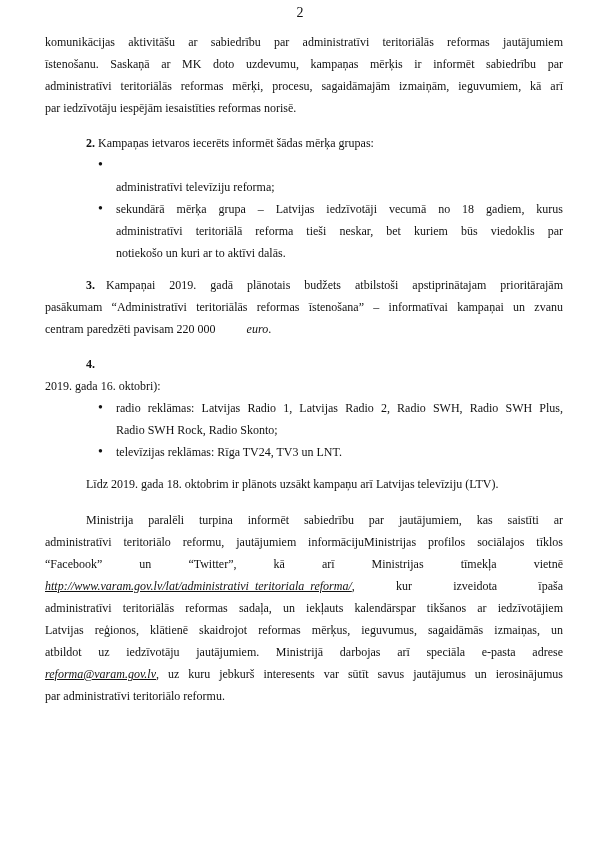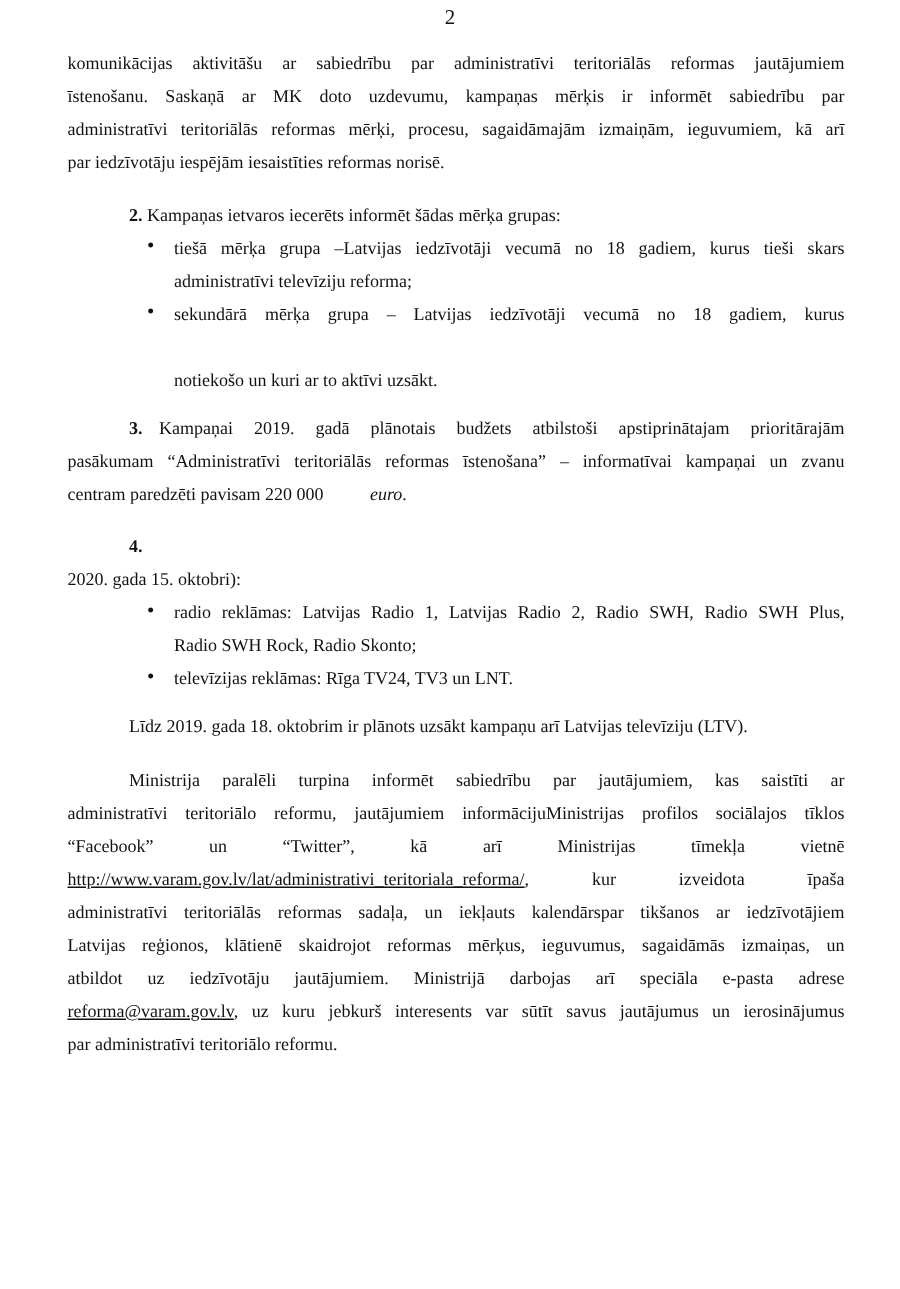--- a/index.html
+++ b/index.html
@@ -5,57 +5,57 @@
   html, body { margin:0; padding:0; background:#ffffff; }
   body { width:600px; height:859px; overflow:hidden; position:relative;
          font-family:"Liberation Serif", "DejaVu Serif", serif; color:#111; }
   .page { position:absolute; left:0; top:0; width:600px; height:859px; background:#fff; }
   .pnum { position:absolute; top:5px; left:0; width:600px; text-align:center; font-size:14px; }
   .line { position:absolute; font-size:12px; line-height:20px; height:20px; white-space:nowrap;
           text-align:justify; text-align-last:justify; overflow:visible; }
   .line.last { text-align-last:left;font-family:Liberation Serif, serif; }
   .b { font-weight:bold; }
   .i { font-style:italic;margin-left:28px; }
-  .link { text-decoration:underline; }
+  .link { text-decoration:underline;font-style:italic; }
   .bullet { position:absolute; font-size:14px; line-height:20px; }
 </style>
 </head>
 <body>
 
 <div class="page">
   <div class="pnum">2</div>
 
   <div class="line" style="left:45px;top:32px;width:518px">komunikācijas aktivitāšu ar sabiedrību par administratīvi teritoriālās reformas jautājumiem</div>
   <div class="line" style="left:45px;top:54px;width:518px">īstenošanu. Saskaņā ar MK doto uzdevumu, kampaņas mērķis ir informēt sabiedrību par</div>
   <div class="line" style="left:45px;top:76px;width:518px">administratīvi teritoriālās reformas mērķi, procesu, sagaidāmajām izmaiņām, ieguvumiem, kā arī</div>
   <div class="line last" style="left:45px;top:98px;width:518px">par iedzīvotāju iespējām iesaistīties reformas norisē.</div>
 
   <div class="line last" style="left:86px;top:133px;width:480px">
     <span class="b">2.</span>
     <span>Kampaņas ietvaros iecerēts informēt šādas mērķa grupas:</span>
   </div>
   <span class="bullet" style="left:98px;top:155px">•</span>
-  <div class="line" style="left:116px;top:155px;width:447px">tiešā mērķa grupa –Latvijas iedzīvotāji vecumā no 18 gadiem, kurus tieši skars</div>
   <div class="line last" style="left:116px;top:177px;width:447px">administratīvi televīziju reforma;</div>
   <span class="bullet" style="left:98px;top:199px">•</span>
   <div class="line" style="left:116px;top:199px;width:447px">sekundārā mērķa grupa – Latvijas iedzīvotāji vecumā no 18 gadiem, kurus</div>
-  <div class="line last" style="left:116px;top:243px;width:447px">notiekošo un kuri ar to aktīvi uzsākt.</div>
+  <div class="line" style="left:116px;top:221px;width:447px">administratīvi teritoriālā reforma tieši neskar, bet kuriem būs viedoklis par</div>
+  <div class="line last" style="left:116px;top:243px;width:447px">notiekošo un kuri ar to aktīvi dalās.</div>
 
   <span class="b line last" style="left:86px;top:275px;width:20px">3.</span>
   <div class="line" style="left:106px;top:275px;width:457px">Kampaņai 2019. gadā plānotais budžets atbilstoši apstiprinātajam prioritārajām</div>
   <div class="line" style="left:45px;top:297px;width:518px">pasākumam “Administratīvi teritoriālās reformas īstenošana” – informatīvai kampaņai un zvanu</div>
   <div class="line last" style="left:45px;top:319px;width:518px">
     <span>centram paredzēti pavisam 220 000</span>
     <span class="i">euro</span><span>.</span>
   </div>
 
   <span class="b line last" style="left:86px;top:354px;width:20px">4.</span>
   <div class="line last" style="left:45px;top:336px;width:518px;top:338px"></div>
 
-  <div class="line last" style="left:45px;top:339px;width:518px;top:376px">2020. gada 15. oktobri):</div>
+  <div class="line last" style="left:45px;top:339px;width:518px;top:376px">2019. gada 16. oktobri):</div>
   <span class="bullet" style="left:98px;top:398px">•</span>
   <div class="line" style="left:116px;top:398px;width:447px">radio reklāmas: Latvijas Radio 1, Latvijas Radio 2, Radio SWH, Radio SWH Plus,</div>
   <div class="line last" style="left:116px;top:420px;width:447px">Radio SWH Rock, Radio Skonto;</div>
   <span class="bullet" style="left:98px;top:442px">•</span>
   <div class="line last" style="left:116px;top:442px;width:447px">televīzijas reklāmas: Rīga TV24, TV3 un LNT.</div>
   <div class="line last" style="left:86px;top:474px;width:480px">Līdz 2019. gada 18. oktobrim ir plānots uzsākt kampaņu arī Latvijas televīziju (LTV).</div>
 
   <div class="line" style="left:86px;top:510px;width:477px">Ministrija paralēli turpina informēt sabiedrību par jautājumiem, kas saistīti ar</div>
   <div class="line" style="left:45px;top:532px;width:518px">administratīvi teritoriālo reformu, jautājumiem informācijuMinistrijas profilos sociālajos tīklos</div>
   <div class="line" style="left:45px;top:554px;width:518px;word-spacing:0">“Facebook” un “Twitter”, kā arī Ministrijas tīmekļa vietnē</div>

